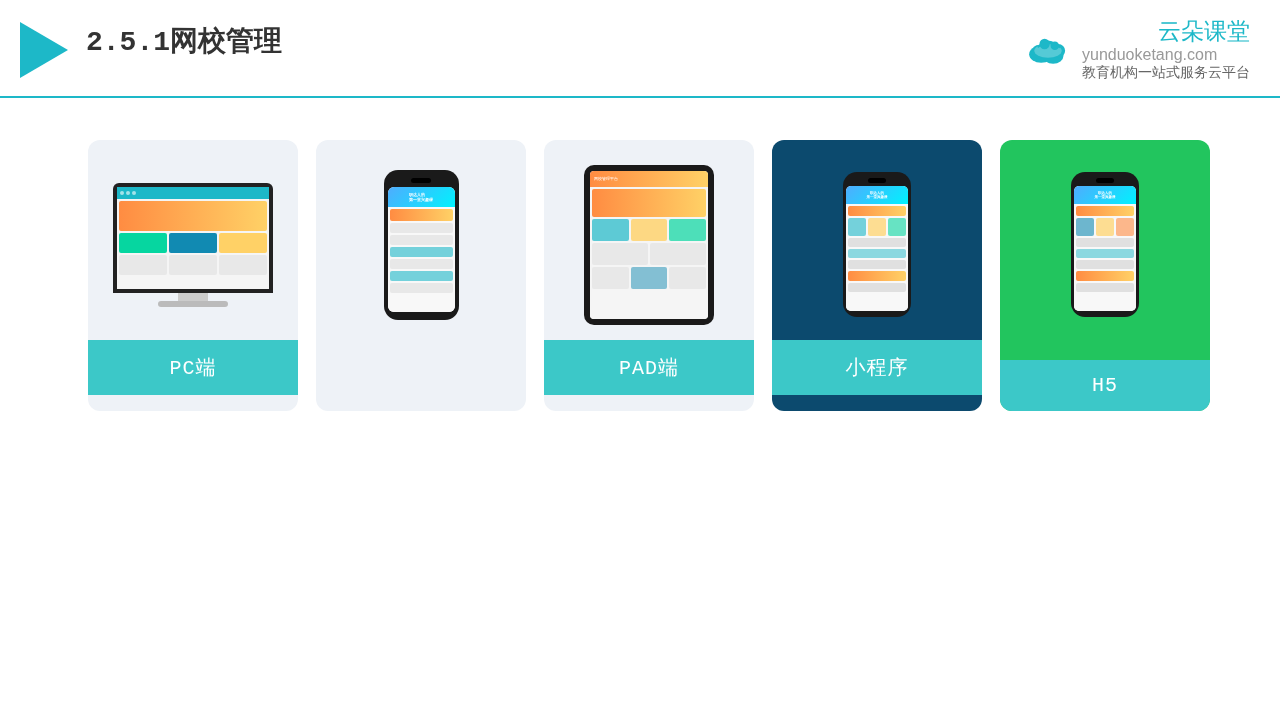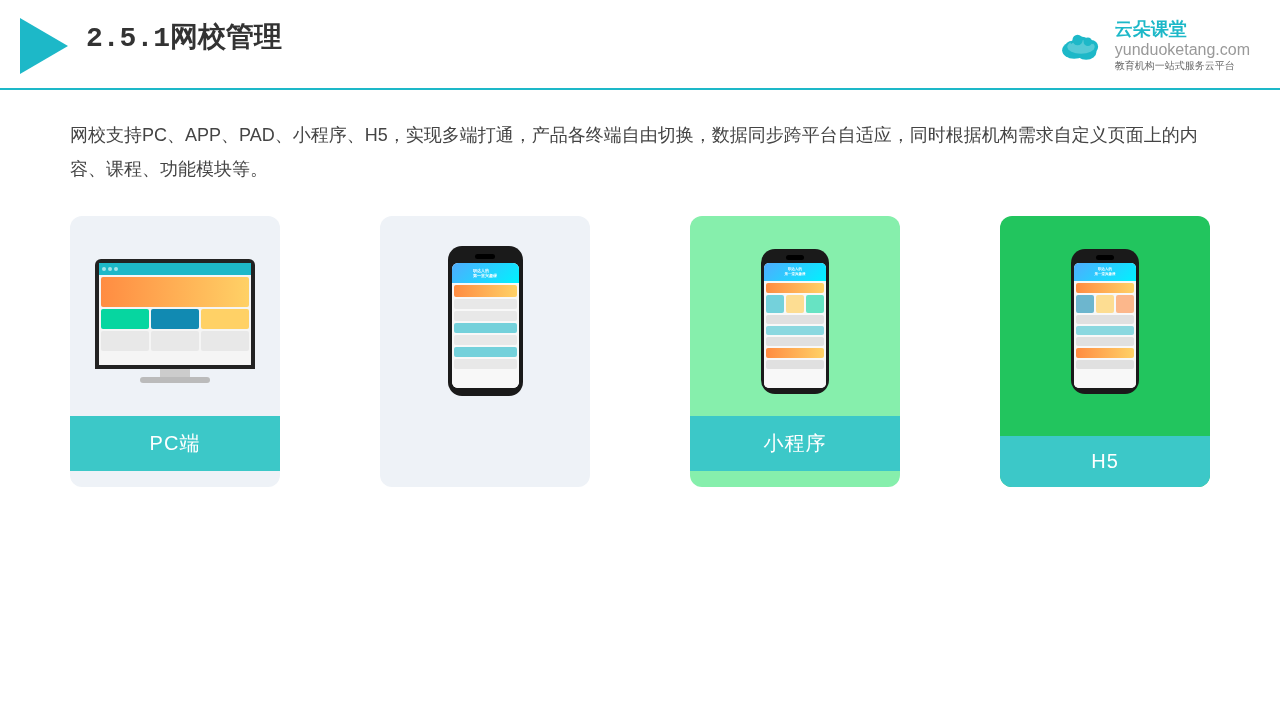--- a/index.html
+++ b/index.html
@@ -47,52 +47,54 @@
     .brand-logo {
       display: flex;
       align-items: center;
       gap: 8px;
     }
     .cloud-icon {
       width: 52px;
       height: 36px;
     }
     .brand-name {
-      font-size: 18px;
+      font-size: 23px;
       color: #1db8c8;
-      font-weight: bold;
+      font-weight: normal;
       line-height: 1.2;
+      text-align: right;
     }
     .brand-url {
       font-size: 16px;
       color: #999;
     }
     .brand-tagline {
-      font-size: 10px;
+      font-size: 14px;
       color: #666;
       white-space: nowrap;
     }
 
     
     .content {
       padding: 28px 70px 20px 70px;
     }
     .description {
       font-size: 18px;
       color: #444;
       line-height: 1.9;
       margin-bottom: 30px;
     }
 
     
     .cards-container {
       display: flex;
       gap: 18px;
-      justify-content: space-between;
-      margin-top: 0;
+      justify-content: flex-end;
+      margin-top: 14px;
+      font-family: Liberation Mono, monospace;
     }
 
     .card {
       background: #f0f4f8;
       border-radius: 12px;
       width: 210px;
       display: flex;
       flex-direction: column;
       align-items: center;
       overflow: hidden;
@@ -398,21 +400,20 @@
       <div>
         <div class="brand-name">云朵课堂</div>
         <div class="brand-url">yunduoketang.com</div>
         <div class="brand-tagline">教育机构一站式服务云平台</div>
       </div>
     </div>
   </div>
 </div>
 
 <div class="content">
-  <p class="description">网校支持PC、APP、PAD、小程序、H5，实现多端打通，产品各终端自由切换，数据同步跨平台自适应，同时根据机构需求自定义页面上的内容、课程、功能模块等。</p>
 
   <div class="cards-container">
 
     <div class="card" style="background:#eef2f7;">
       <div class="card-image-area">
         <div class="pc-mock">
           <div class="pc-monitor">
             <div class="pc-screen-inner">
               <div class="pc-nav-bar">
                 <div class="pc-nav-dot"></div>
@@ -456,22 +457,51 @@
               <div class="phone-row3"></div>
               <div class="phone-row2"></div>
               <div class="phone-row3"></div>
               <div class="phone-row2"></div>
             </div>
           </div>
         </div>
       </div>
     </div>
 
-
-    <div class="card" style="background:#86efac;">
+    <div class="card" style="background:#eef2f7;">
+      <div class="card-image-area">
+        <div class="tablet-mock">
+          <div class="tablet-screen">
+            <div class="tablet-header">
+              <div class="tablet-header-text">网校管理平台</div>
+            </div>
+            <div class="tablet-body">
+              <div style="height:28px; background:linear-gradient(90deg,#ff8c42,#ffd166); border-radius:2px;"></div>
+              <div class="tablet-card-row">
+                <div class="tablet-card-item" style="background:#1db8c8; opacity:0.7;"></div>
+                <div class="tablet-card-item" style="background:#ffd166; opacity:0.8;"></div>
+                <div class="tablet-card-item" style="background:#06d6a0; opacity:0.7;"></div>
+              </div>
+              <div class="tablet-card-row">
+                <div class="tablet-card-item" style="background:#e8e8e8;"></div>
+                <div class="tablet-card-item" style="background:#e8e8e8;"></div>
+              </div>
+              <div class="tablet-card-row">
+                <div class="tablet-card-item" style="background:#e8e8e8;"></div>
+                <div class="tablet-card-item" style="background:#118ab2; opacity:0.5;"></div>
+                <div class="tablet-card-item" style="background:#e8e8e8;"></div>
+              </div>
+            </div>
+          </div>
+        </div>
+      </div>
+      <div class="card-label">PAD端</div>
+    </div>
+
+    <div class="card" style="background:#0c4a6e;">
       <div class="card-image-area">
         <div class="phone-mock-tall">
           <div class="phone-tall-notch"></div>
           <div class="phone-tall-screen">
             <div class="phone-tall-header">
               <div class="phone-tall-headertext">职达人的<br>第一堂兴趣课</div>
             </div>
             <div class="phone-tall-body">
               <div class="phone-tall-row"></div>
               <div class="phone-tall-grid">

